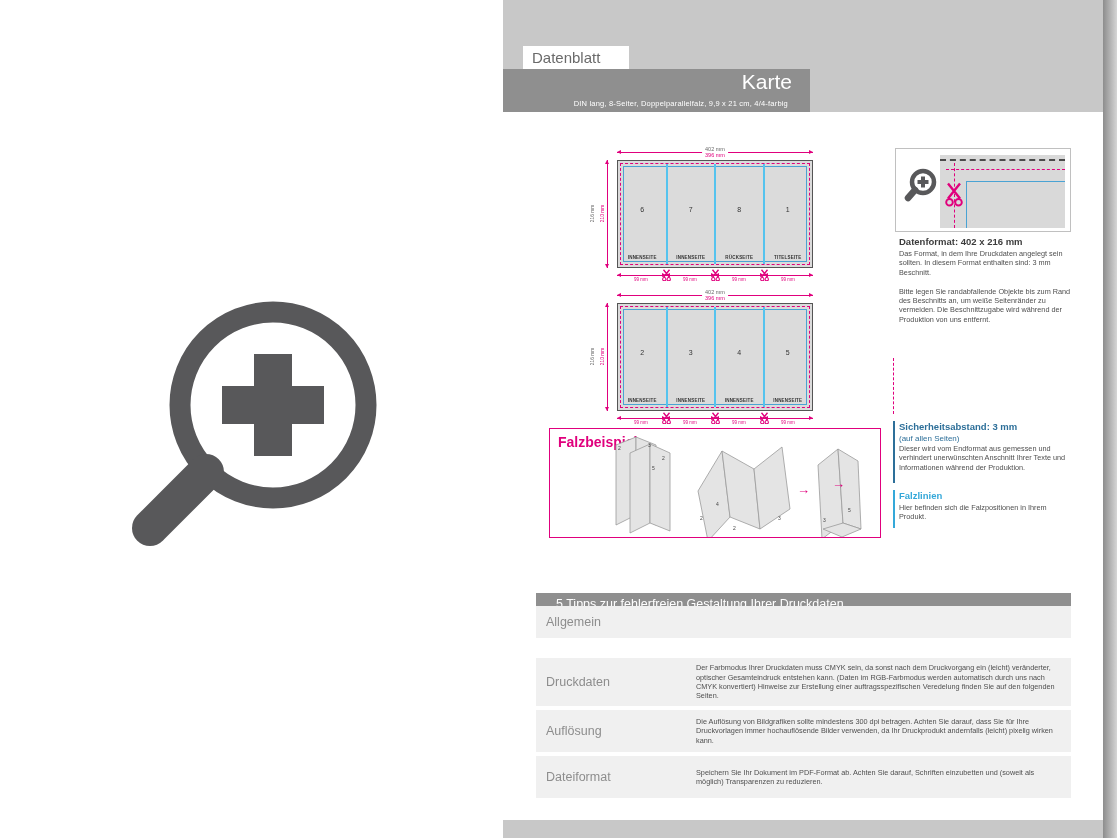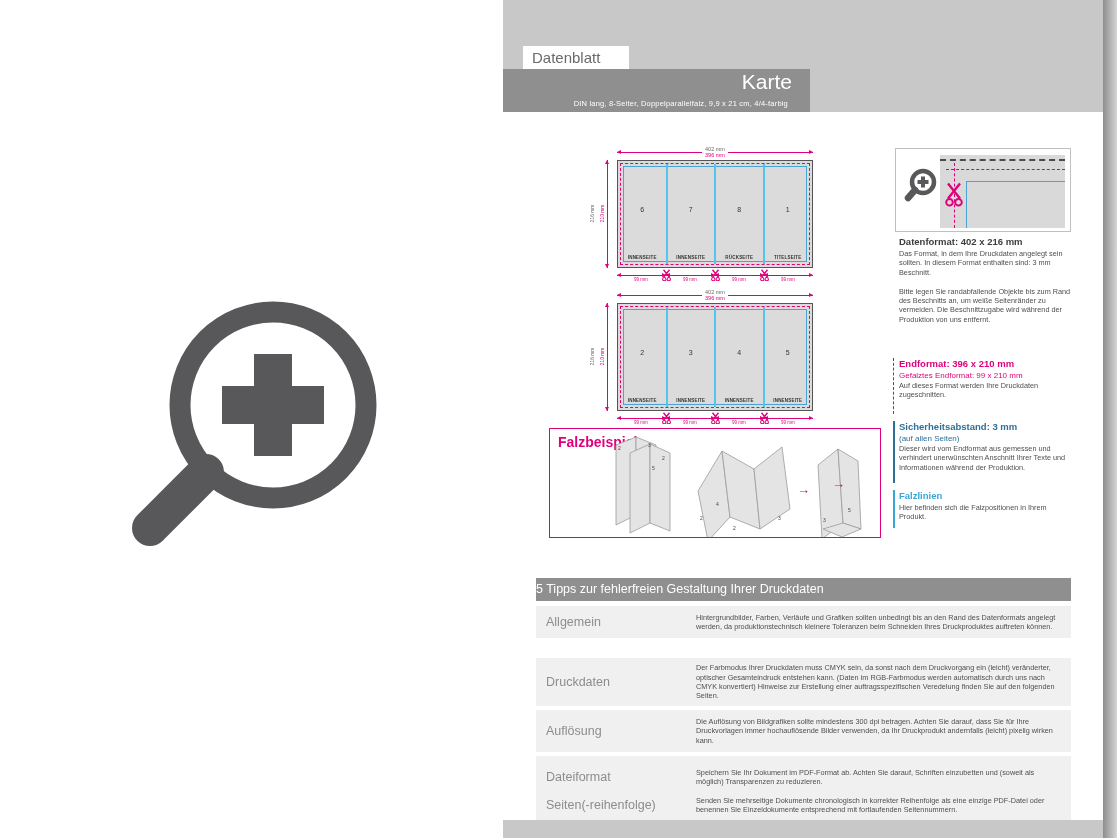--- a/index.html
+++ b/index.html
@@ -81,22 +81,22 @@
   .t-lblue{color:var(--lblue) !important;}
   .info-sub{font-size:8px;margin-bottom:1px;}
 
   
   .fold-box{position:absolute;left:516px;top:428px;width:332px;height:110px;border:1px solid var(--mag);background:#fff;}
   .fold-label{position:absolute;left:8px;top:5px;color:var(--mag);font-size:14px;font-weight:bold;}
   .fe-num{position:absolute;font-size:5px;color:#444;}
   .fe-arrow{position:absolute;color:var(--mag);font-size:13px;line-height:13px;}
 
   
-  .tips-header{position:absolute;left:503px;top:578px;width:535px;height:23px;background:var(--bargray);
-    color:#fff;font-size:12.5px;line-height:23px;padding-left:0;}
+  .tips-header{position:absolute;left:503px;top:593px;width:535px;height:23px;background:var(--bargray);
+    color:#fff;font-size:12.5px;line-height:23px;padding-left:20px;}
   .tip-row{position:absolute;left:503px;width:535px;background:#f0f0f0;}
   .tip-label{position:absolute;left:10px;top:0;bottom:0;width:150px;display:flex;align-items:center;
     font-size:12.5px;color:#8d8d8d;}
   .tip-text{position:absolute;left:160px;right:8px;top:0;bottom:0;display:flex;align-items:center;
     font-size:7.3px;line-height:9.3px;color:var(--txt);}
 </style>
 </head>
 <body>
 
 <div class="stage">
@@ -251,25 +251,20 @@
     </svg>
   </div>
 
   <div class="info-sec" style="top:236px;">
     <div class="info-title">Datenformat: 402 x 216 mm</div>
     <div class="info-body">Das Format, in dem Ihre Druckdaten angelegt sein sollten. In diesem Format enthalten sind: 3 mm Beschnitt.</div>
     <div class="info-body" style="margin-top:10px;">Bitte legen Sie randabfallende Objekte bis zum Rand des Beschnitts an, um weiße Seitenränder zu vermeiden. Die Beschnittzugabe wird während der Produktion von uns entfernt.</div>
   </div>
 
   <div class="sec-mark mark-mag" style="top:358px;height:56px;"></div>
-  <div class="info-sec" style="top:358px;">
-    <div class="info-title t-mag">Endformat: 396 x 210 mm</div>
-    <div class="info-sub t-mag">Gefalztes Endformat: 99 x 210 mm</div>
-    <div class="info-body">Auf dieses Format werden Ihre Druckdaten zugeschnitten.</div>
-  </div>
 
   <div class="sec-mark mark-blue" style="top:421px;height:62px;"></div>
   <div class="info-sec" style="top:421px;">
     <div class="info-title t-blue">Sicherheitsabstand: 3 mm</div>
     <div class="info-sub t-blue">(auf allen Seiten)</div>
     <div class="info-body">Dieser wird vom Endformat aus gemessen und verhindert unerwünschten Anschnitt Ihrer Texte und Informationen während der Produktion.</div>
   </div>
 
   <div class="sec-mark mark-lblue" style="top:490px;height:38px;"></div>
   <div class="info-sec" style="top:490px;">
@@ -311,32 +306,27 @@
     <span class="fe-num" style="left:298px;top:78px;">5</span>
     <span class="fe-num" style="left:273px;top:88px;">3</span>
     <span class="fe-arrow" style="left:247px;top:54px;">→</span>
     <span class="fe-arrow" style="left:282px;top:48px;">→</span>
   </div>
 
   <div class="tips-header">5 Tipps zur fehlerfreien Gestaltung Ihrer Druckdaten</div>
 
   <div class="tip-row" style="top:606px;height:32px;">
     <div class="tip-label">Allgemein</div>
-    <div class="tip-text">Hintergrundbilder, Farben, Verläufe und Grafiken sollten unbedingt bis an den Rand des Datenformats angelegt werden, da produktionstechnisch kleinere Toleranzen beim Schneiden Ihres Druckproduktes auftreten können.</div>
   </div>
   <div class="tip-row" style="top:658px;height:48px;">
     <div class="tip-label">Druckdaten</div>
     <div class="tip-text">Der Farbmodus Ihrer Druckdaten muss CMYK sein, da sonst nach dem Druckvorgang ein (leicht) veränderter, optischer Gesamteindruck entstehen kann. (Daten im RGB-Farbmodus werden automatisch durch uns nach CMYK konvertiert) Hinweise zur Erstellung einer auftragsspezifischen Veredelung finden Sie auf den folgenden Seiten.</div>
   </div>
   <div class="tip-row" style="top:710px;height:42px;">
     <div class="tip-label">Auflösung</div>
     <div class="tip-text">Die Auflösung von Bildgrafiken sollte mindestens 300 dpi betragen. Achten Sie darauf, dass Sie für Ihre Druckvorlagen immer hochauflösende Bilder verwenden, da Ihr Druckprodukt andernfalls (leicht) pixelig wirken kann.</div>
   </div>
   <div class="tip-row" style="top:756px;height:42px;">
     <div class="tip-label">Dateiformat</div>
     <div class="tip-text">Speichern Sie Ihr Dokument im PDF-Format ab. Achten Sie darauf, Schriften einzubetten und (soweit als möglich) Transparenzen zu reduzieren.</div>
   </div>
-  <div class="tip-row" style="top:790px;height:30px;">
-    <div class="tip-label">Seiten(-reihenfolge)</div>
-    <div class="tip-text">Senden Sie mehrseitige Dokumente chronologisch in korrekter Reihenfolge als eine einzige PDF-Datei oder benennen Sie Einzeldokumente entsprechend mit fortlaufenden Seitennummern.</div>
-  </div>
 
 </div>
 
 </body></html>

